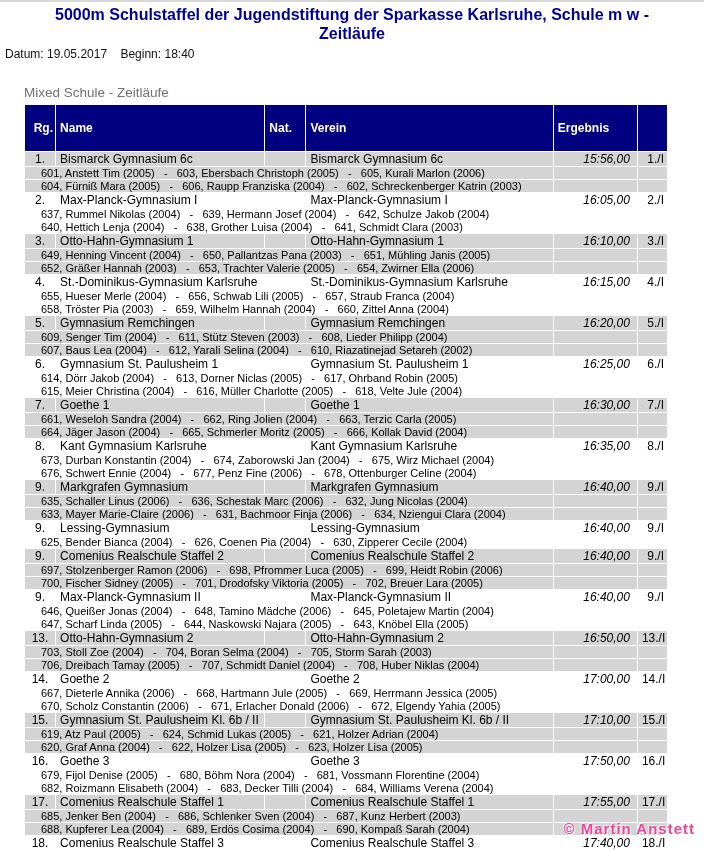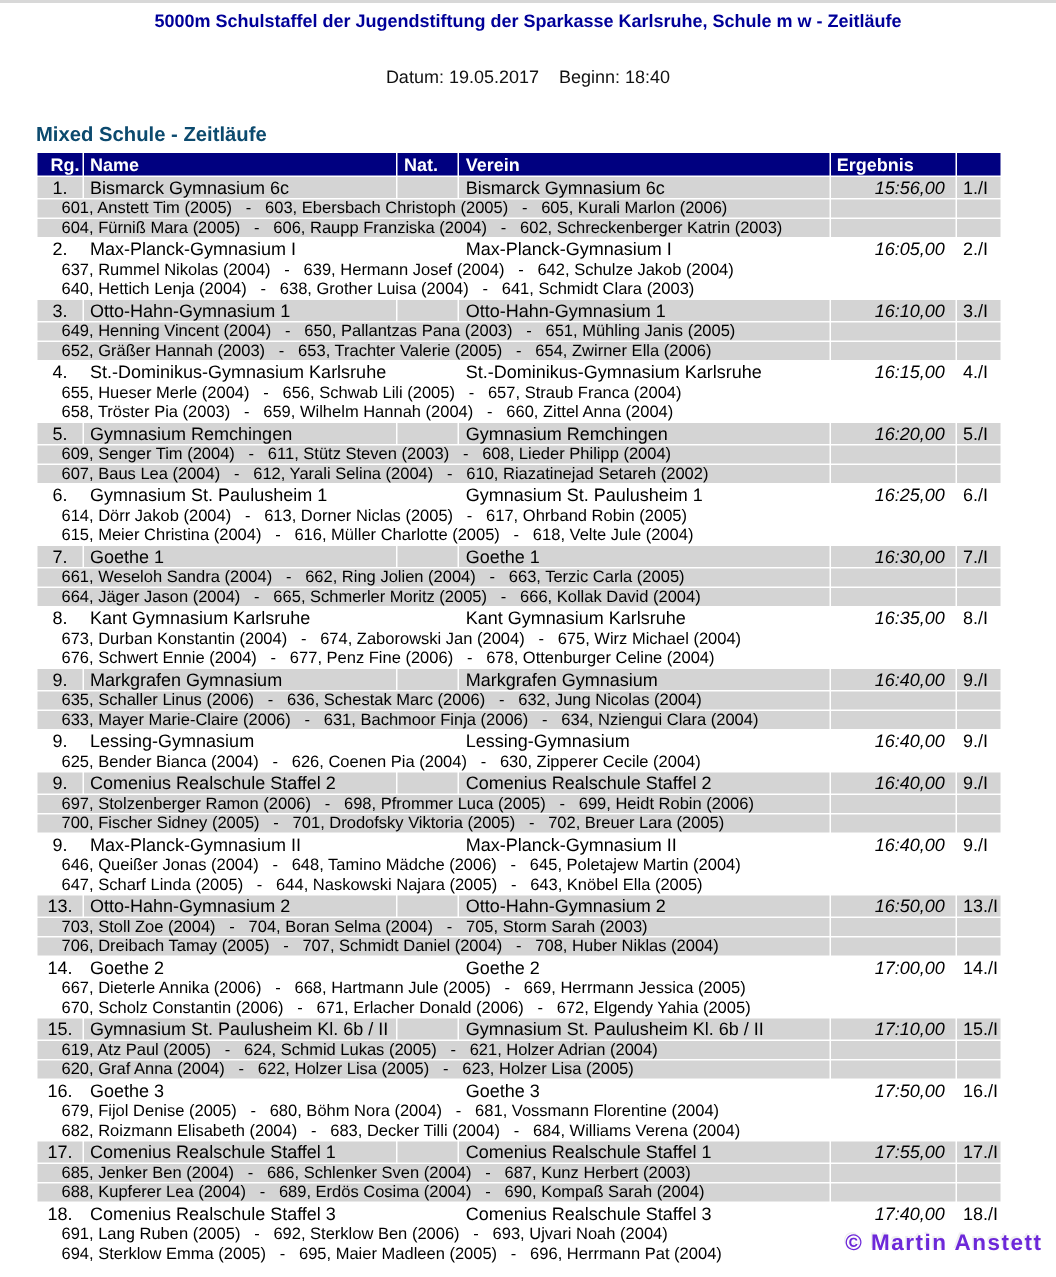--- a/index.html
+++ b/index.html
@@ -9,37 +9,36 @@
     position: relative;
     font-family: "Liberation Sans", "DejaVu Sans", sans-serif;
     color: #000;
     border-top: 2px solid #d8d8d8;
     overflow: hidden;
   }
   .page-title {
     margin: 3px auto 0 auto;
     max-width: 640px;
     text-align: center;
-    font-size: 12px;
+    font-size: 16px;
     font-weight: bold;
     line-height: 19px;
     color: #000099;
   }
   .date-line {
-    text-align: center;
     font-size: 12px;
     color: #111111;
-    margin-top: 20px;
+    margin-top: 4px;
   }
   .date-line span { margin: 0 5px; }
   .section-title {
     margin: 24px 0 4px 24px;
     font-size: 13.5px;
-    font-weight: bold;
-    color: #0c4a6e;
+    font-weight: normal;
+    color: #737373;
   }
   table.results {
     margin-left: 24px;
     width: 644px;
     border-collapse: separate;
     border-spacing: 1px;
     background: #ffffff;
     table-layout: fixed;
   }
   col.c-rank   { width: 30px; }
@@ -48,55 +47,55 @@
   col.c-club   { width: 246px; }
   col.c-result { width: 83px; }
   col.c-heat   { width: 29px; }
   thead th {
     background: #000080;
     color: #ffffff;
     font-size: 12px;
     font-weight: bold;
     text-align: left;
     height: 15px;
-    padding: 0 4px;
+    padding: 16px 4px;
     white-space: nowrap;
     overflow: hidden;
   }
   thead th.th-rank { text-align: right; padding: 0 2px; }
   tr.main td {
     font-size: 12px;
     height: 14px;
     line-height: 14px;
     padding: 0 4px;
     white-space: nowrap;
     overflow: hidden;
     vertical-align: middle;
   }
   tr.main td.cell-rank { text-align: center; padding: 0 2px; }
   tr.main td.cell-result { text-align: right; padding-right: 7px; font-style: italic; }
-  tr.main td.cell-heat { padding-right: 3px; }
+  tr.main td.cell-heat { text-align: right; padding-right: 3px; }
   tr.ath td {
     font-size: 11px;
     height: 12px;
     line-height: 12px;
     white-space: pre;
     overflow: hidden;
     vertical-align: middle;
   }
   tr.ath td.cell-ath { padding-left: 16px; }
   tr.shade-gray td { background: #d4d4d4; }
   tr.shade-white td { background: #ffffff; }
   .watermark {
     position: absolute;
     top: 818px;
     right: 9px;
     font-size: 15px;
     font-weight: bold;
-    color: #6d28d9;
+    color: #ec4899;
     letter-spacing: 1px;
     text-shadow: 1px 1px 0 #ffffff, -1px -1px 0 #efefef;
   }
 </style>
 </head>
 <body>
 
 <div class="page-title">5000m Schulstaffel der Jugendstiftung der Sparkasse Karlsruhe, Schule m w - Zeitläufe</div>
 <div class="date-line">
   <span>Datum: 19.05.2017</span>

